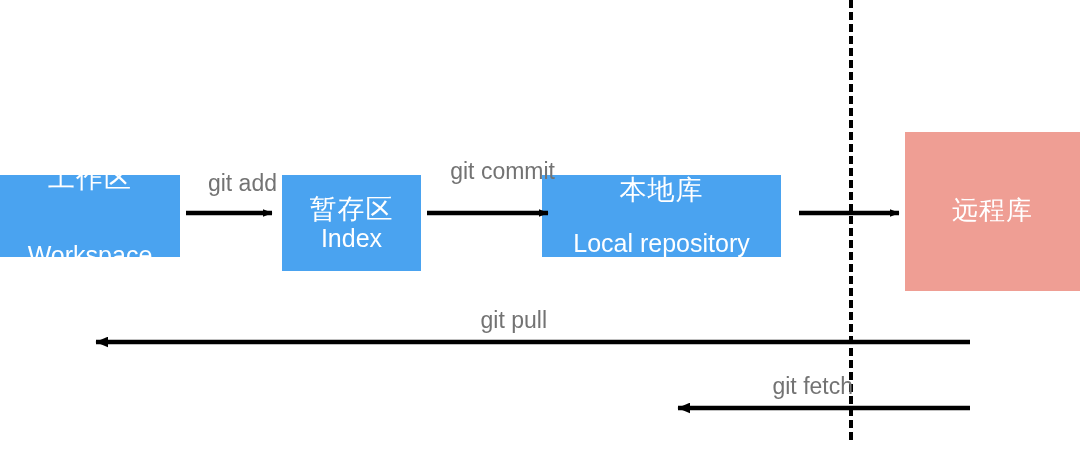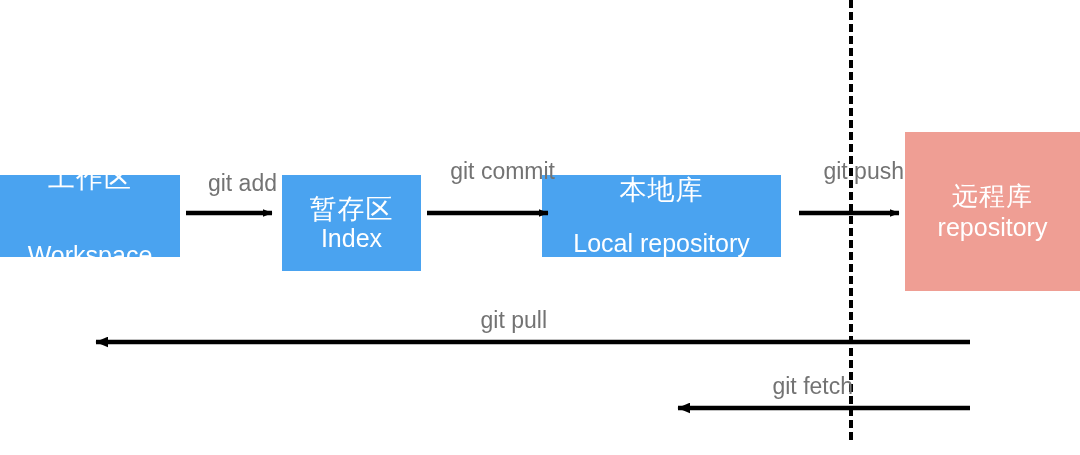--- a/index.html
+++ b/index.html
@@ -88,28 +88,26 @@
     <div class="en">Index</div>
   </div>
 
   <div class="box box-local" style="left:542px; top:175px; width:239px; height:82px;justify-content:space-between;">
     <div class="cn">本地库</div>
     <div class="en">Local repository</div>
   </div>
 
   <div class="box box-remote" style="left:905px; top:132px; width:175px; height:159px;">
     <div class="cn">远程库</div>
-    <div class="en">repository</div>
   </div>
 
   <div class="arrow-label" style="left:185px; top:170px; width:92px;">git add</div>
 
   <div class="arrow-label" style="left:423px; top:158px; width:132px;">git commit</div>
 
-  <div class="arrow-label" style="left:800px; top:158px; width:104px;">git push</div>
 
   <div class="arrow-label" style="left:427px; top:307px; width:120px;">git pull</div>
 
   <div class="arrow-label" style="left:733px; top:373px; width:120px;">git fetch</div>
 
   <svg class="overlay" viewBox="0 0 1080 455">
     <defs>
       <marker id="ah-right" markerWidth="10" markerHeight="8" refX="9.4" refY="4" orient="auto" markerUnits="userSpaceOnUse">
         <path d="M0,0 L10,4 L0,8 z" fill="#000000"></path>
       </marker>

